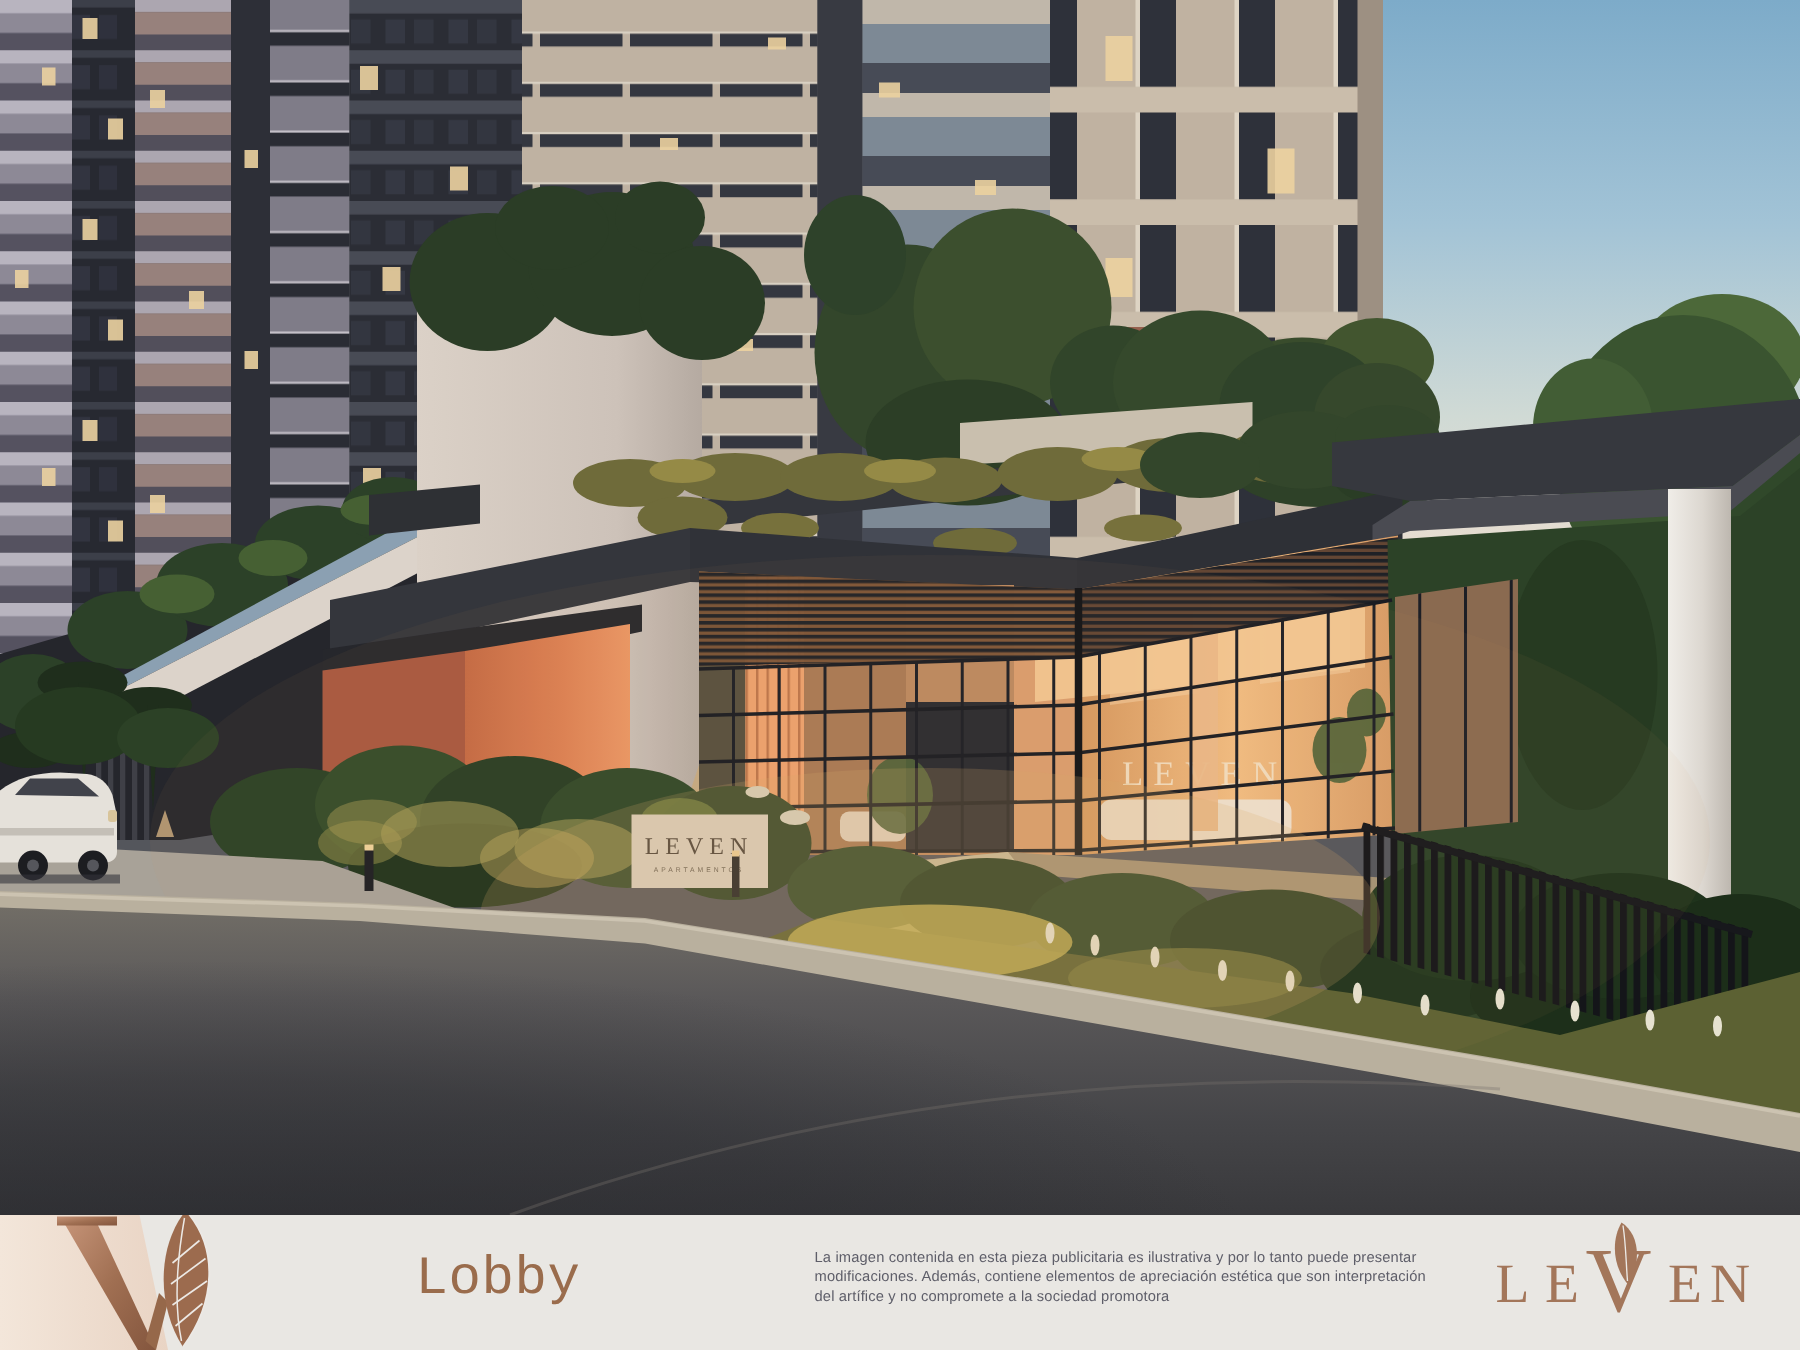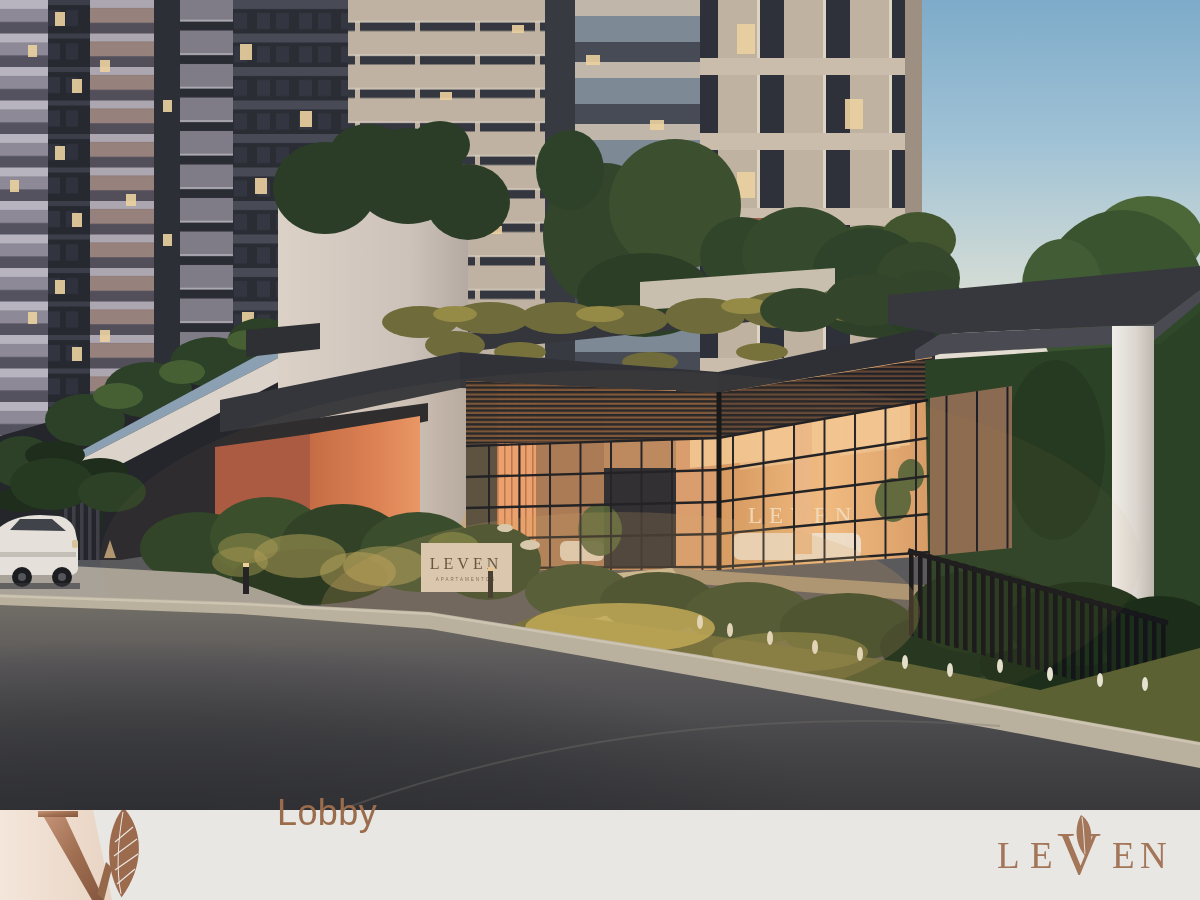--- a/index.html
+++ b/index.html
@@ -1,19 +1,19 @@
 <!DOCTYPE html>
 <html><head>
 <meta charset="utf-8">
 <style>
 html,body{margin:0;padding:0;background:#222}
 .page{position:relative;width:1200px;height:900px;overflow:hidden;background:#ffffff;font-family:"Liberation Sans",sans-serif}
 .scene{position:absolute;left:0;top:0}
 .footer{position:absolute;left:0;top:810px;width:1200px;height:90px;background:#e9e7e3;overflow:hidden}
-.lobby-title{position:absolute;left:277px;top:792px;font-family:Liberation Sans, sans-serif;font-size:36px;color:#9a6c4c;letter-spacing:0.4px}
+.lobby-title{position:absolute;left:277px;top:832px;font-family:Liberation Mono, monospace;font-size:36px;color:#9a6c4c;letter-spacing:0.4px}
 .disclaimer{position:absolute;left:543px;top:832px;width:430px;font-size:9.8px;line-height:13.1px;color:#5e5e69;letter-spacing:0.1px}
 </style>
 </head>
 <body>
 <div class="page">
 
 <svg class="scene" width="1200" height="810" viewBox="0 0 1200 810">
 <defs>
 <linearGradient id="skyg" x1="0" y1="0" x2="0" y2="1">
 <stop offset="0" stop-color="#7dabc9"></stop>
@@ -515,20 +515,21 @@
 <g stroke="#ece9e5" stroke-width="1.1">
 <line x1="115" y1="32" x2="133" y2="17"></line>
 <line x1="114" y1="46" x2="137" y2="29"></line>
 <line x1="115" y1="60" x2="138" y2="44"></line>
 <line x1="117" y1="74" x2="135" y2="59"></line>
 </g>
 </svg>
 
 <div class="lobby-title">Lobby</div>
 
+<div class="disclaimer">La imagen contenida en esta pieza publicitaria es ilustrativa y por lo tanto puede presentar<br>modificaciones. Además, contiene elementos de apreciación estética que son interpretación<br>del artífice y no compromete a la sociedad promotora</div>
 
 <svg class="scene" style="top:810px;left:985px" width="200" height="90" viewBox="0 0 200 90">
 <g fill="#a3765a" font-family="Liberation Serif,serif">
 <text x="12" y="58" font-size="37">L</text>
 <text x="45" y="58" font-size="37">E</text>
 <text x="72" y="64" font-size="61">V</text>
 <text x="127" y="58" font-size="37">E</text>
 <text x="155" y="58" font-size="37">N</text>
 </g>
 <path d="M96,5 C107,12 110,29 101,47 C90,35 89,17 96,5 Z" fill="#a3765a"></path>

